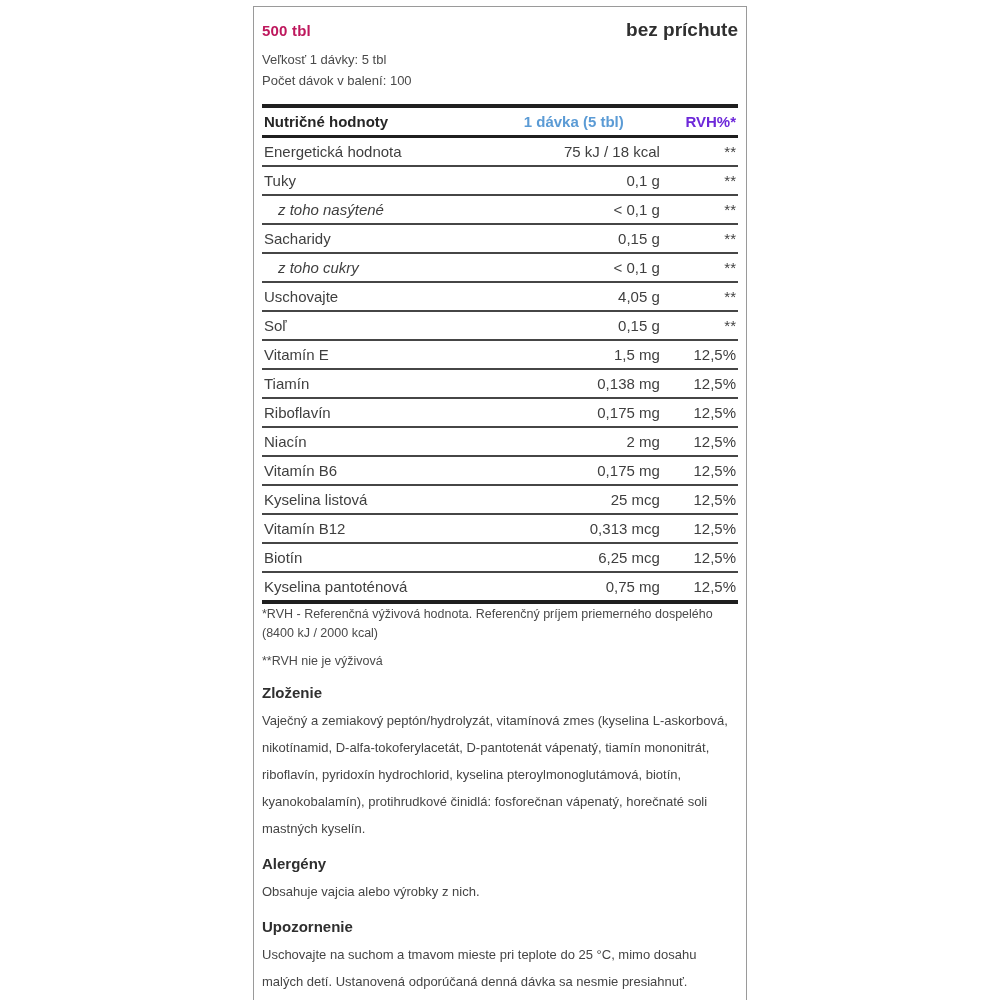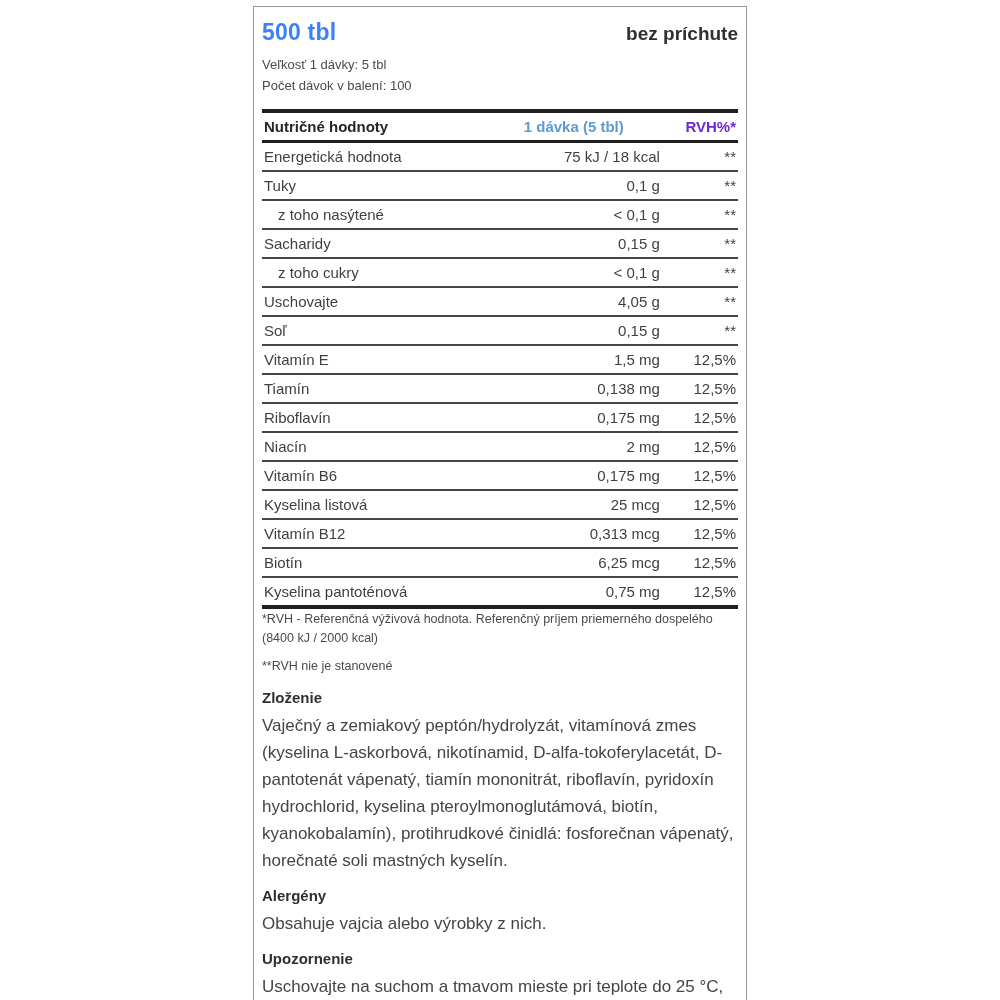--- a/index.html
+++ b/index.html
@@ -9,50 +9,50 @@
   .label-box {
     width: 494px;
     margin: 6px auto 0 auto;
     border: 1px solid #9a9a9a;
     background: #fff;
     padding: 8px 8px 10px 8px;
   }
 
   
   .top-row { display: flex; justify-content: space-between; align-items: baseline; margin: 4px 0 8px 0; }
-  .size-title { font-size: 23px; font-weight: bold; color: #3b82f6; letter-spacing: .2px; }
+  .size-title { font-size: 15px; font-weight: bold; color: #be185d; letter-spacing: .2px; }
   .flavor-title { font-size: 19px; font-weight: bold; color: #2f2f2f; }
   .serving-line { font-size: 13px; color: #4a4a4a; line-height: 21px; }
 
   
   table.nutrition { width: 100%; border-collapse: collapse; margin-top: 13px; }
   table.nutrition th, table.nutrition td {
     font-size: 15px; padding: 5px 2px; vertical-align: middle;
   }
   tr.head-row th { border-top: 4px solid #1f1f1f; border-bottom: 3px solid #1f1f1f; }
   th.col-name { text-align: left; font-weight: bold; color: #262626; width: 47%; }
   th.col-serving { text-align: center; font-weight: bold; width: 37%; }
   th.col-rvh { text-align: right; font-weight: bold; color: #6d28d9; width: 16%; }
 
   td.name-cell  { text-align: left; color: #3f3f3f; }
-  td.name-cell.indent { padding-left: 16px; }
+  td.name-cell.indent { padding-left: 16px; font-style: italic; }
   td.value-cell { text-align: right; color: #3f3f3f; }
   td.rvh-cell   { text-align: right; color: #3f3f3f; }
   tbody tr td { border-bottom: 2px solid #464646; }
   tbody tr:last-child td { border-bottom: 4px solid #1f1f1f; }
 
   
   .footnotes { margin-top: 1px; }
   .footnote { font-size: 12.5px; color: #4a4a4a; line-height: 19px; }
   .footnote + .footnote { margin-top: 9px; }
 
   
   .sections { margin-top: 10px; }
   .section-title { font-size: 15px; font-weight: bold; color: #2f2f2f; margin-top: 10px; line-height: 24px; }
-  .section-text { font-size: 17px; color: #454545; line-height: 27px; margin-top: 2px; }
+  .section-text { font-size: 13px; color: #454545; line-height: 27px; margin-top: 2px; }
 </style>
 </head>
 <body>
 
 <div class="label-box">
 
   <div class="top-row">
     <div class="size-title">500 tbl</div>
     <div class="flavor-title">bez príchute</div>
   </div>
@@ -147,21 +147,21 @@
         <tr>
           <td class="name-cell">Kyselina pantoténová</td>
           <td class="value-cell">0,75 mg</td>
           <td class="rvh-cell">12,5%</td>
         </tr>
       </tbody>
   </table>
 
   <div class="footnotes">
     <div class="footnote">*RVH - Referenčná výživová hodnota. Referenčný príjem priemerného dospelého (8400 kJ / 2000 kcal)</div>
-    <div class="footnote">**RVH nie je stanovené</div>
+    <div class="footnote">**RVH nie je výživová</div>
   </div>
 
   <div class="sections" id="text-sections">
       <div class="section-title">Zloženie</div>
       <div class="section-text">Vaječný a zemiakový peptón/hydrolyzát, vitamínová zmes (kyselina L-askorbová, nikotínamid, D-alfa-tokoferylacetát, D-pantotenát vápenatý, tiamín mononitrát, riboflavín, pyridoxín hydrochlorid, kyselina pteroylmonoglutámová, biotín, kyanokobalamín), protihrudkové činidlá: fosforečnan vápenatý, horečnaté soli mastných kyselín.</div>
       <div class="section-title">Alergény</div>
       <div class="section-text">Obsahuje vajcia alebo výrobky z nich.</div>
       <div class="section-title">Upozornenie</div>
       <div class="section-text">Uschovajte na suchom a tmavom mieste pri teplote do 25 °C, mimo dosahu malých detí. Ustanovená odporúčaná denná dávka sa nesmie presiahnuť.</div>
     </div>

